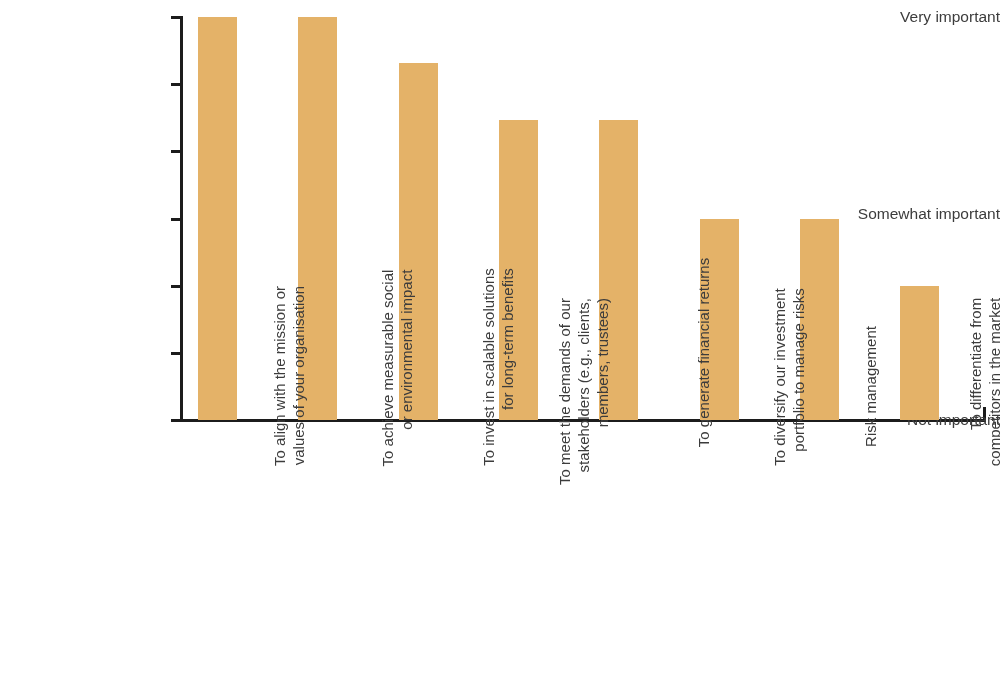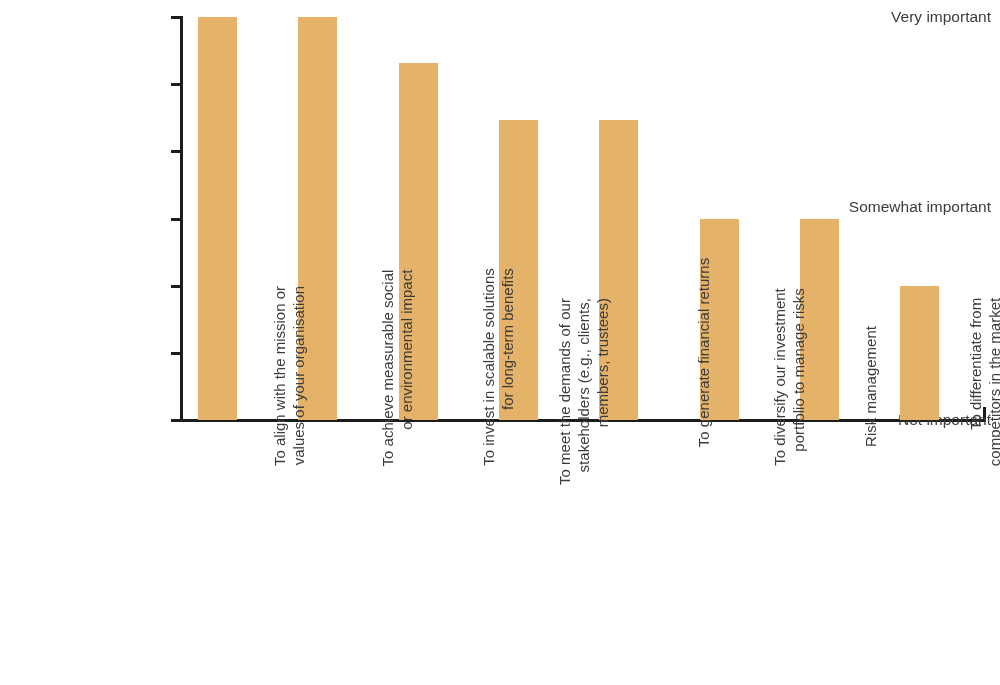--- a/index.html
+++ b/index.html
@@ -71,21 +71,21 @@
 
   .y-tick-label {
     position: absolute;
     right: 0;
     width: 166px;
     text-align: right;
     font-size: 15.5px;
     line-height: 1;
     color: #3c3c3c;
     white-space: nowrap;
-    padding-right: 9px;
+    padding-right: 0;
     box-sizing: border-box;
   }
 
   
   .bars-layer {
     position: absolute;
     left: 0;
     top: 0;
     width: 1000px;
     height: 685px;
@@ -142,21 +142,21 @@
         <div class="y-tick" style="top: 419px;"></div>
         <div class="y-tick" style="top: 351.833px;"></div>
         <div class="y-tick" style="top: 284.667px;"></div>
         <div class="y-tick" style="top: 217.5px;"></div>
         <div class="y-tick" style="top: 150.333px;"></div>
         <div class="y-tick" style="top: 83.1667px;"></div>
         <div class="y-tick" style="top: 16px;"></div>
       </div>
     <div id="y-tick-labels">
         <div class="y-tick-label" style="top: 9px;">Very important</div>
-        <div class="y-tick-label" style="top: 199px;">Somewhat important</div>
+        <div class="y-tick-label" style="top: 206px;">Somewhat important</div>
         <div class="y-tick-label" style="top: 412px;">Not important</div>
       </div>
 
     <div class="bars-layer" id="bars-layer">
         <div class="bar" title="To align with the mission or values of your organisation" style="left: 198px; top: 17px; width: 39px; height: 403px; background: rgb(228, 178, 104);"></div>
         <div class="bar" title="To achieve measurable social or environmental impact" style="left: 298.3px; top: 17px; width: 39px; height: 403px; background: rgb(228, 178, 104);"></div>
         <div class="bar" title="To invest in scalable solutions for long-term benefits" style="left: 398.6px; top: 62.6733px; width: 39px; height: 357.327px; background: rgb(228, 178, 104);"></div>
         <div class="bar" title="To meet the demands of our stakeholders (e.g., clients, members, trustees)" style="left: 498.9px; top: 120.437px; width: 39px; height: 299.563px; background: rgb(228, 178, 104);"></div>
         <div class="bar" title="To generate financial returns" style="left: 599.2px; top: 120.437px; width: 39px; height: 299.563px; background: rgb(228, 178, 104);"></div>
         <div class="bar" title="To diversify our investment portfolio to manage risks" style="left: 699.5px; top: 218.5px; width: 39px; height: 201.5px; background: rgb(228, 178, 104);"></div>

